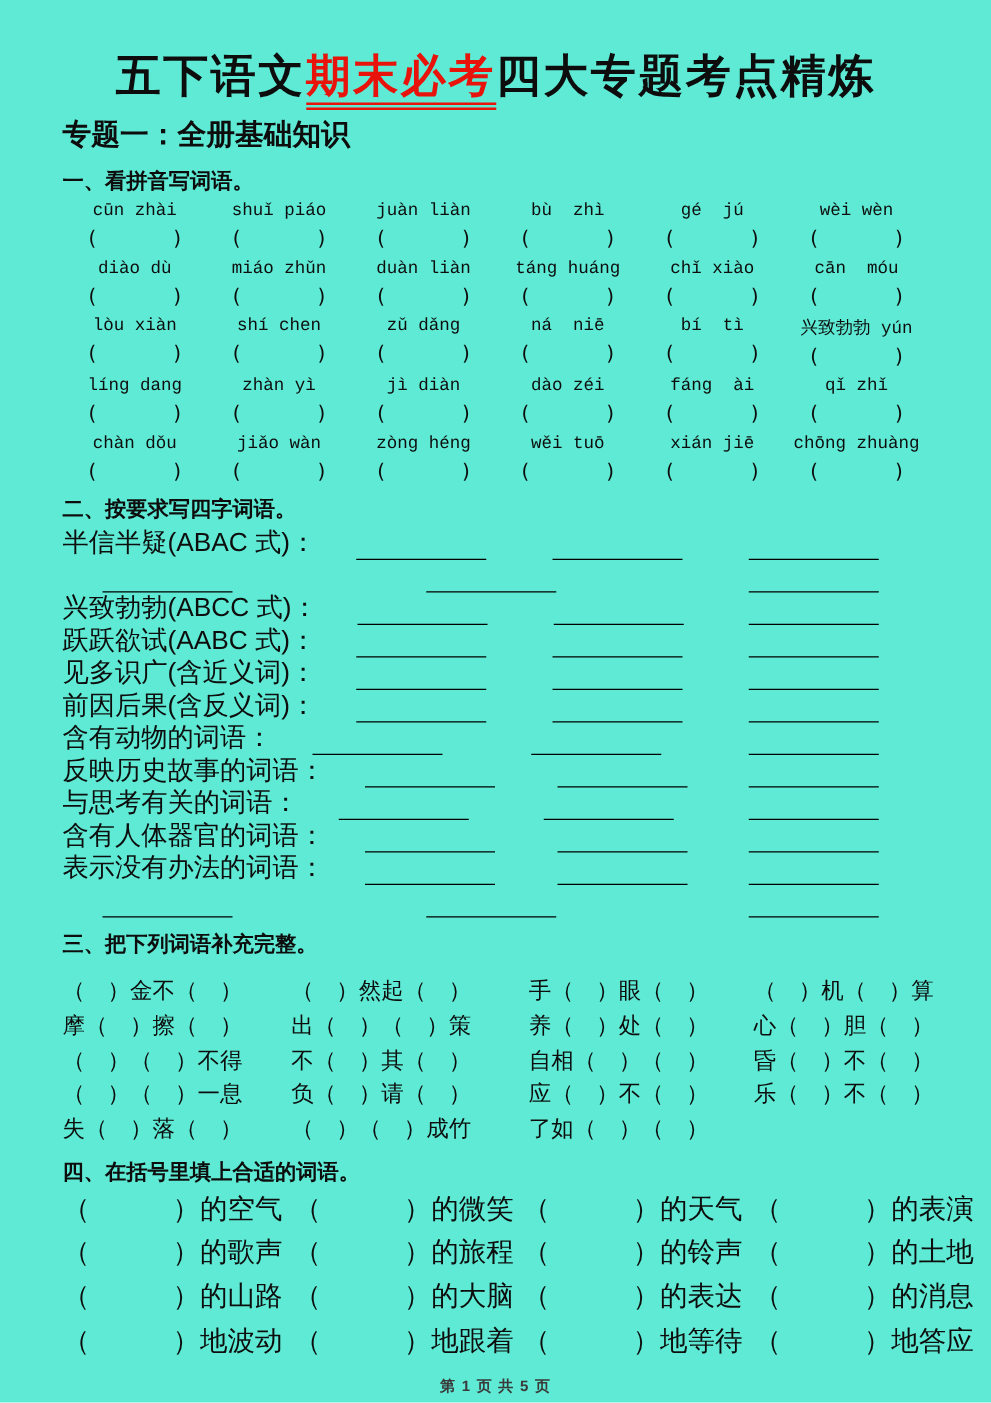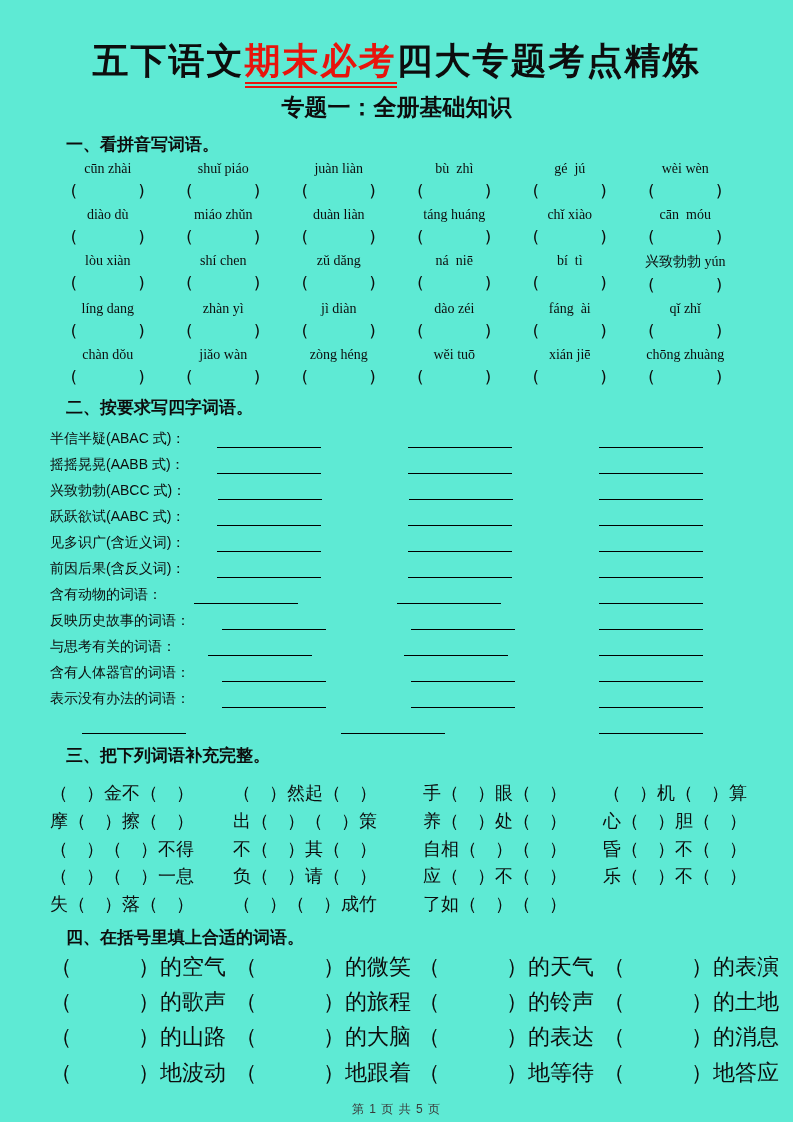--- a/index.html
+++ b/index.html
@@ -7,45 +7,45 @@
     width:793px; height:1122px; box-sizing:border-box;
     padding:38px 50px 0 50px; overflow:hidden; position:relative;
     font-family:"Liberation Sans","DejaVu Sans",sans-serif; color:#0d0d0d;
     background:#5eead4;
   }
   .title {
     text-align:center; font-size:36px; font-weight:bold; margin:0;
     line-height:1.25; letter-spacing:2px; white-space:nowrap;
   }
   .title .hl { color:#e8140c; border-bottom:6px double #e8140c; padding-bottom:1px; }
-  .subtitle { text-align:center; font-size:23px; font-weight:bold; margin:9px 0 10px 0; }
-  .sec-h { font-size:17px; font-weight:bold; margin:10px 0 3px 16px; }
+  .subtitle { text-align:left; font-size:23px; font-weight:bold; margin:9px 0 10px 0; }
+  .sec-h { font-size:17px; font-weight:bold; margin:10px 0 3px 0; }
 
   
   .pgrid { display:grid; grid-template-columns:repeat(6,1fr); row-gap:7px; margin-top:5px; }
   .pcell { text-align:center; }
-  .pinyin { font-family:Liberation Serif, serif; font-size:14px; white-space:pre; }
+  .pinyin { font-family:Liberation Mono, monospace; font-size:14px; white-space:pre; }
   .pbox {
     width:78px; margin:4px auto 0 auto; display:flex; justify-content:space-between;
     font-size:16px; font-family:"DejaVu Sans Mono",monospace;
   }
 
   
-  .frow { display:flex; align-items:flex-end; height:26px; font-size:14px; }
+  .frow { display:flex; align-items:flex-end; height:26px; font-size:21px; }
   .flabel { white-space:pre; }
   .fblanks { flex:1; display:flex; justify-content:space-between; padding-left:32px; padding-right:40px; }
   .blank { width:104px; height:19px; border-bottom:1.5px solid #000; }
 
   
   .g3 { display:grid; grid-template-columns:183px 190px 180px 1fr; font-size:18px; row-gap:8px; margin-top:18px; white-space:pre; line-height:1.1;font-family:Liberation Mono, monospace; }
 
   
   .g4 { display:grid; grid-template-columns:185px 183px 185px 1fr; font-size:22px; row-gap:11px; margin-top:6px; white-space:pre; line-height:1.1; }
 
-  .footer { text-align:center; font-size:12px; color:#3a3a3a; margin-top:16px; letter-spacing:1px; }
+  .footer { text-align:center; font-size:12px; color:#3a3a3a; margin-top:16px; letter-spacing:1px;font-weight:bold; }
 </style>
 </head>
 <body>
 
 <div class="page">
 
   <h1 class="title"><span>五下语文</span><span class="hl">期末必考</span><span>四大专题考点精炼</span></h1>
 
   <div class="subtitle">专题一：全册基础知识</div>
 
@@ -272,21 +272,20 @@
   <div>
     <div class="frow">
         <span class="flabel">半信半疑(ABAC 式)：</span>
         <span class="fblanks">
           <span class="blank"></span>
           <span class="blank"></span>
           <span class="blank"></span>
         </span>
       </div>
     <div class="frow">
-        <span class="flabel">摇摇晃晃(AABB 式)：</span>
         <span class="fblanks">
           <span class="blank"></span>
           <span class="blank"></span>
           <span class="blank"></span>
         </span>
       </div>
     <div class="frow">
         <span class="flabel">兴致勃勃(ABCC 式)：</span>
         <span class="fblanks">
           <span class="blank"></span>

